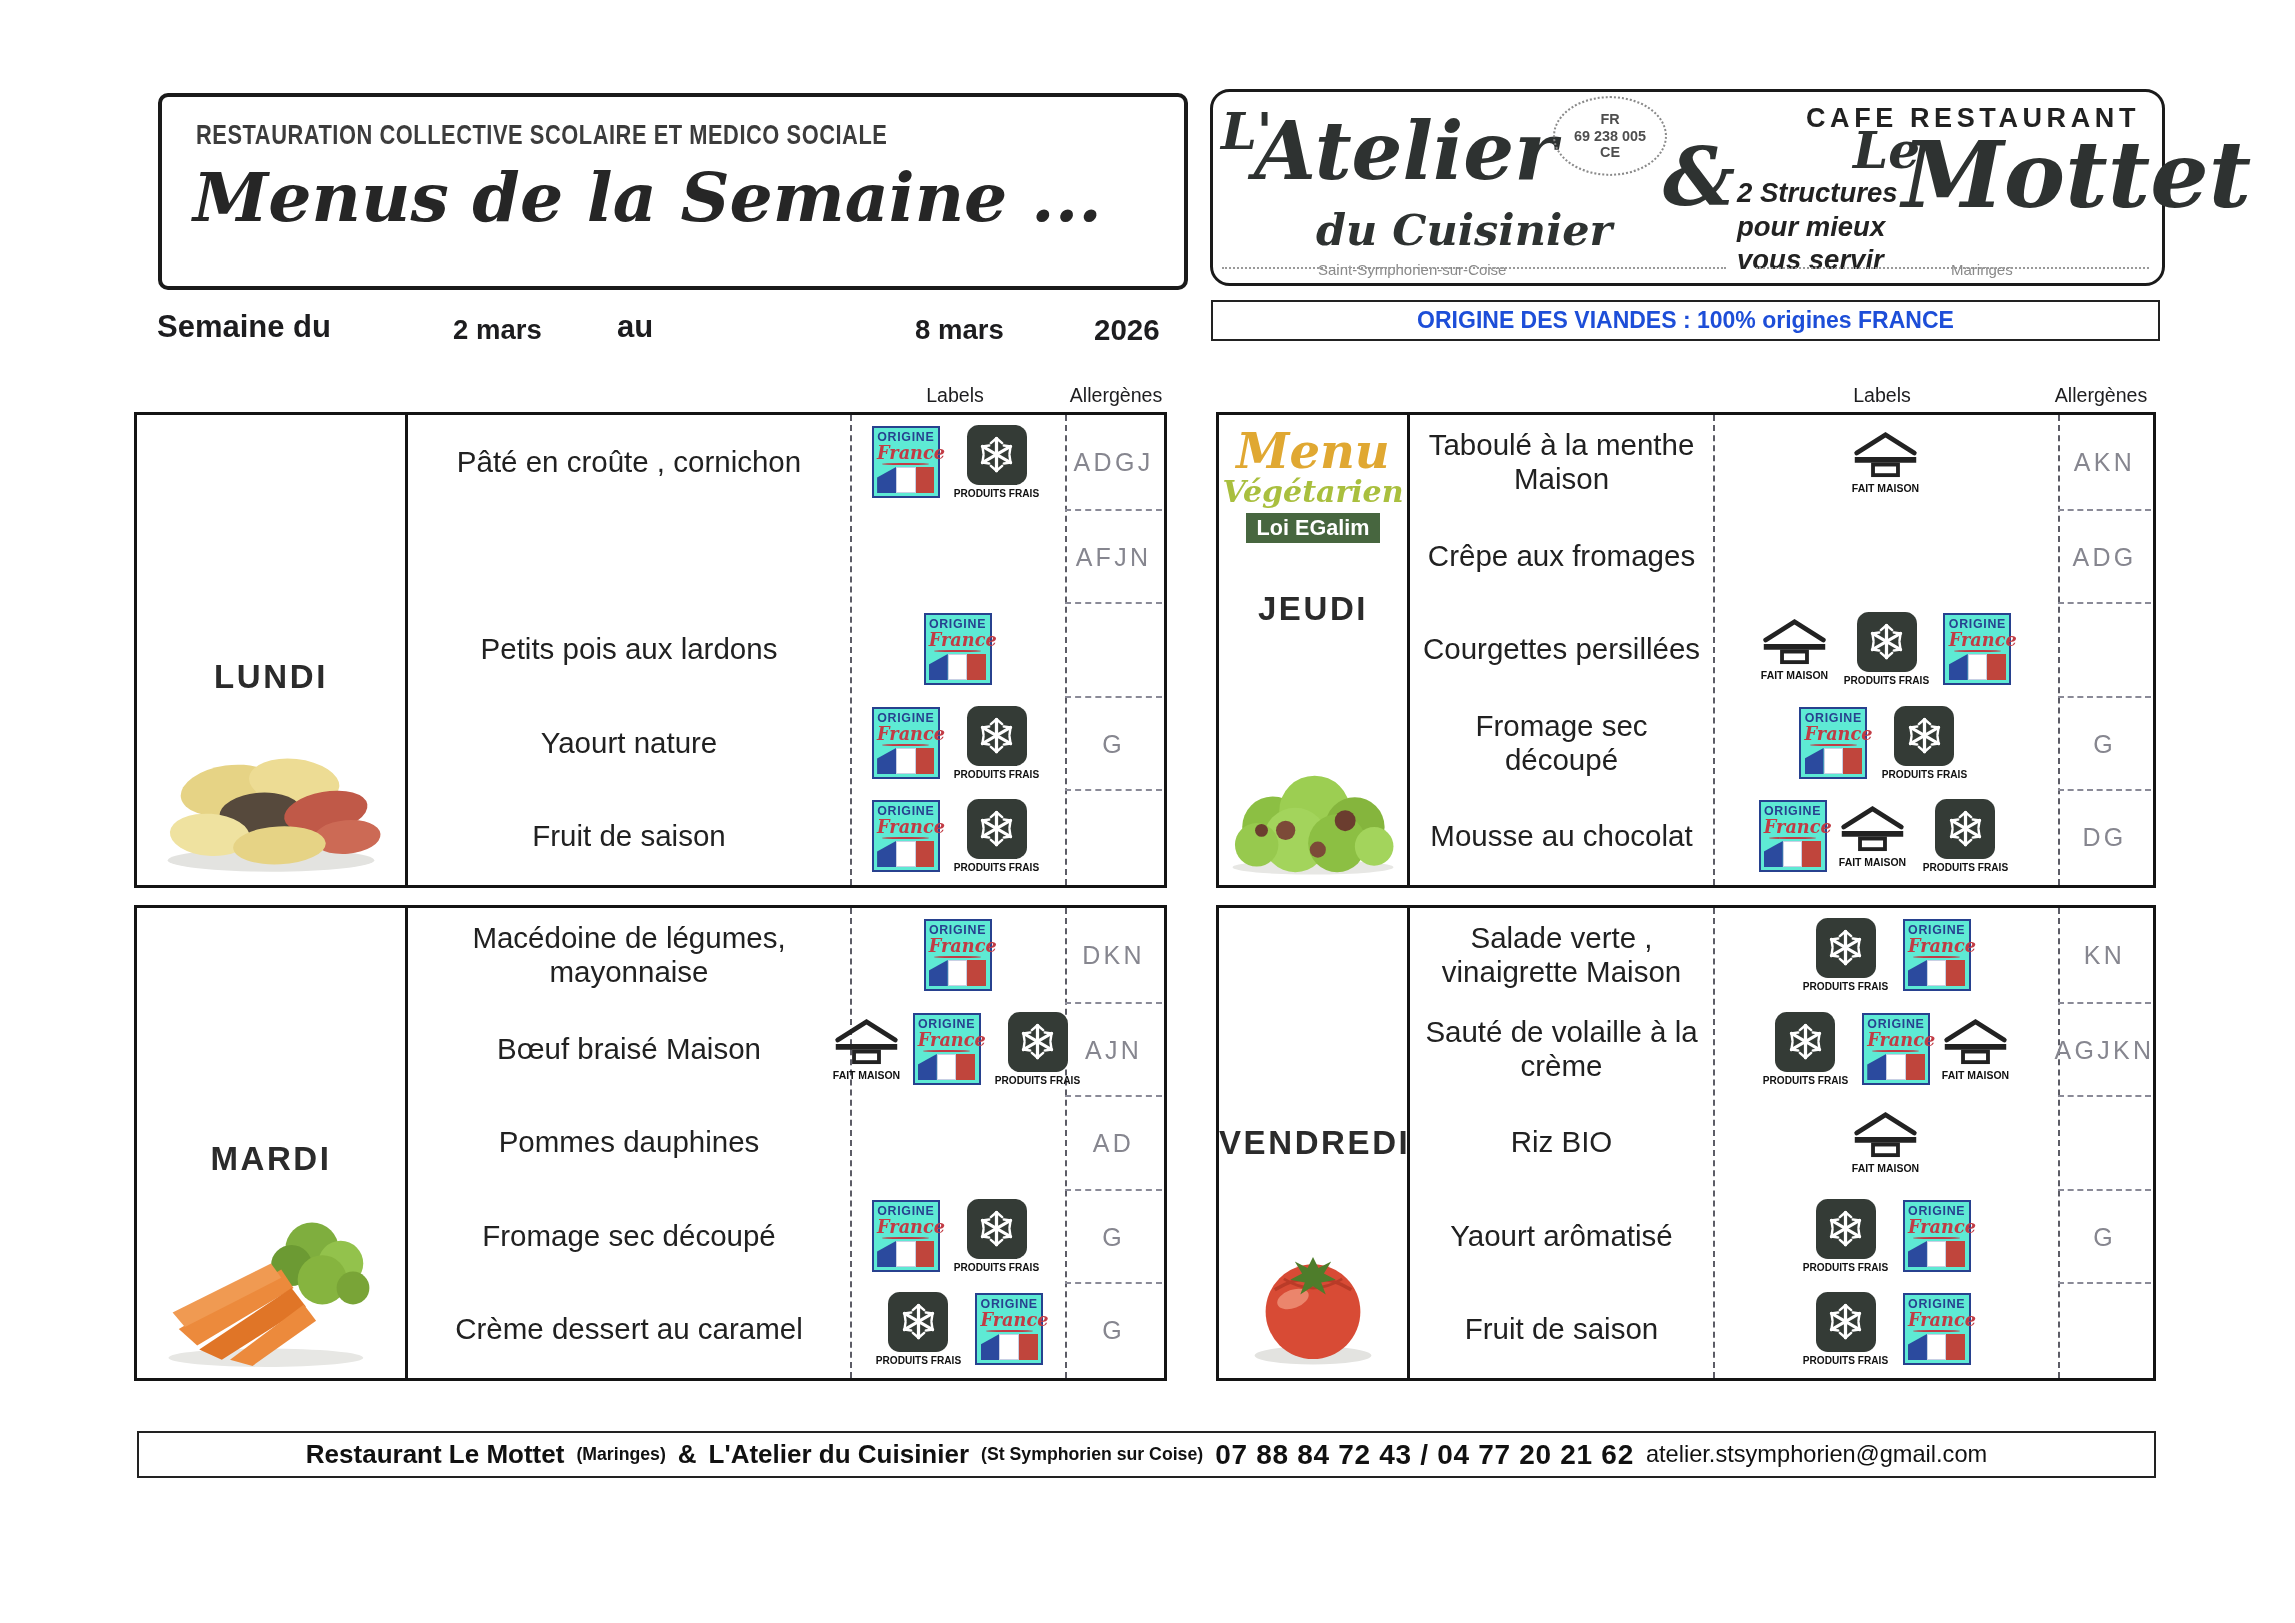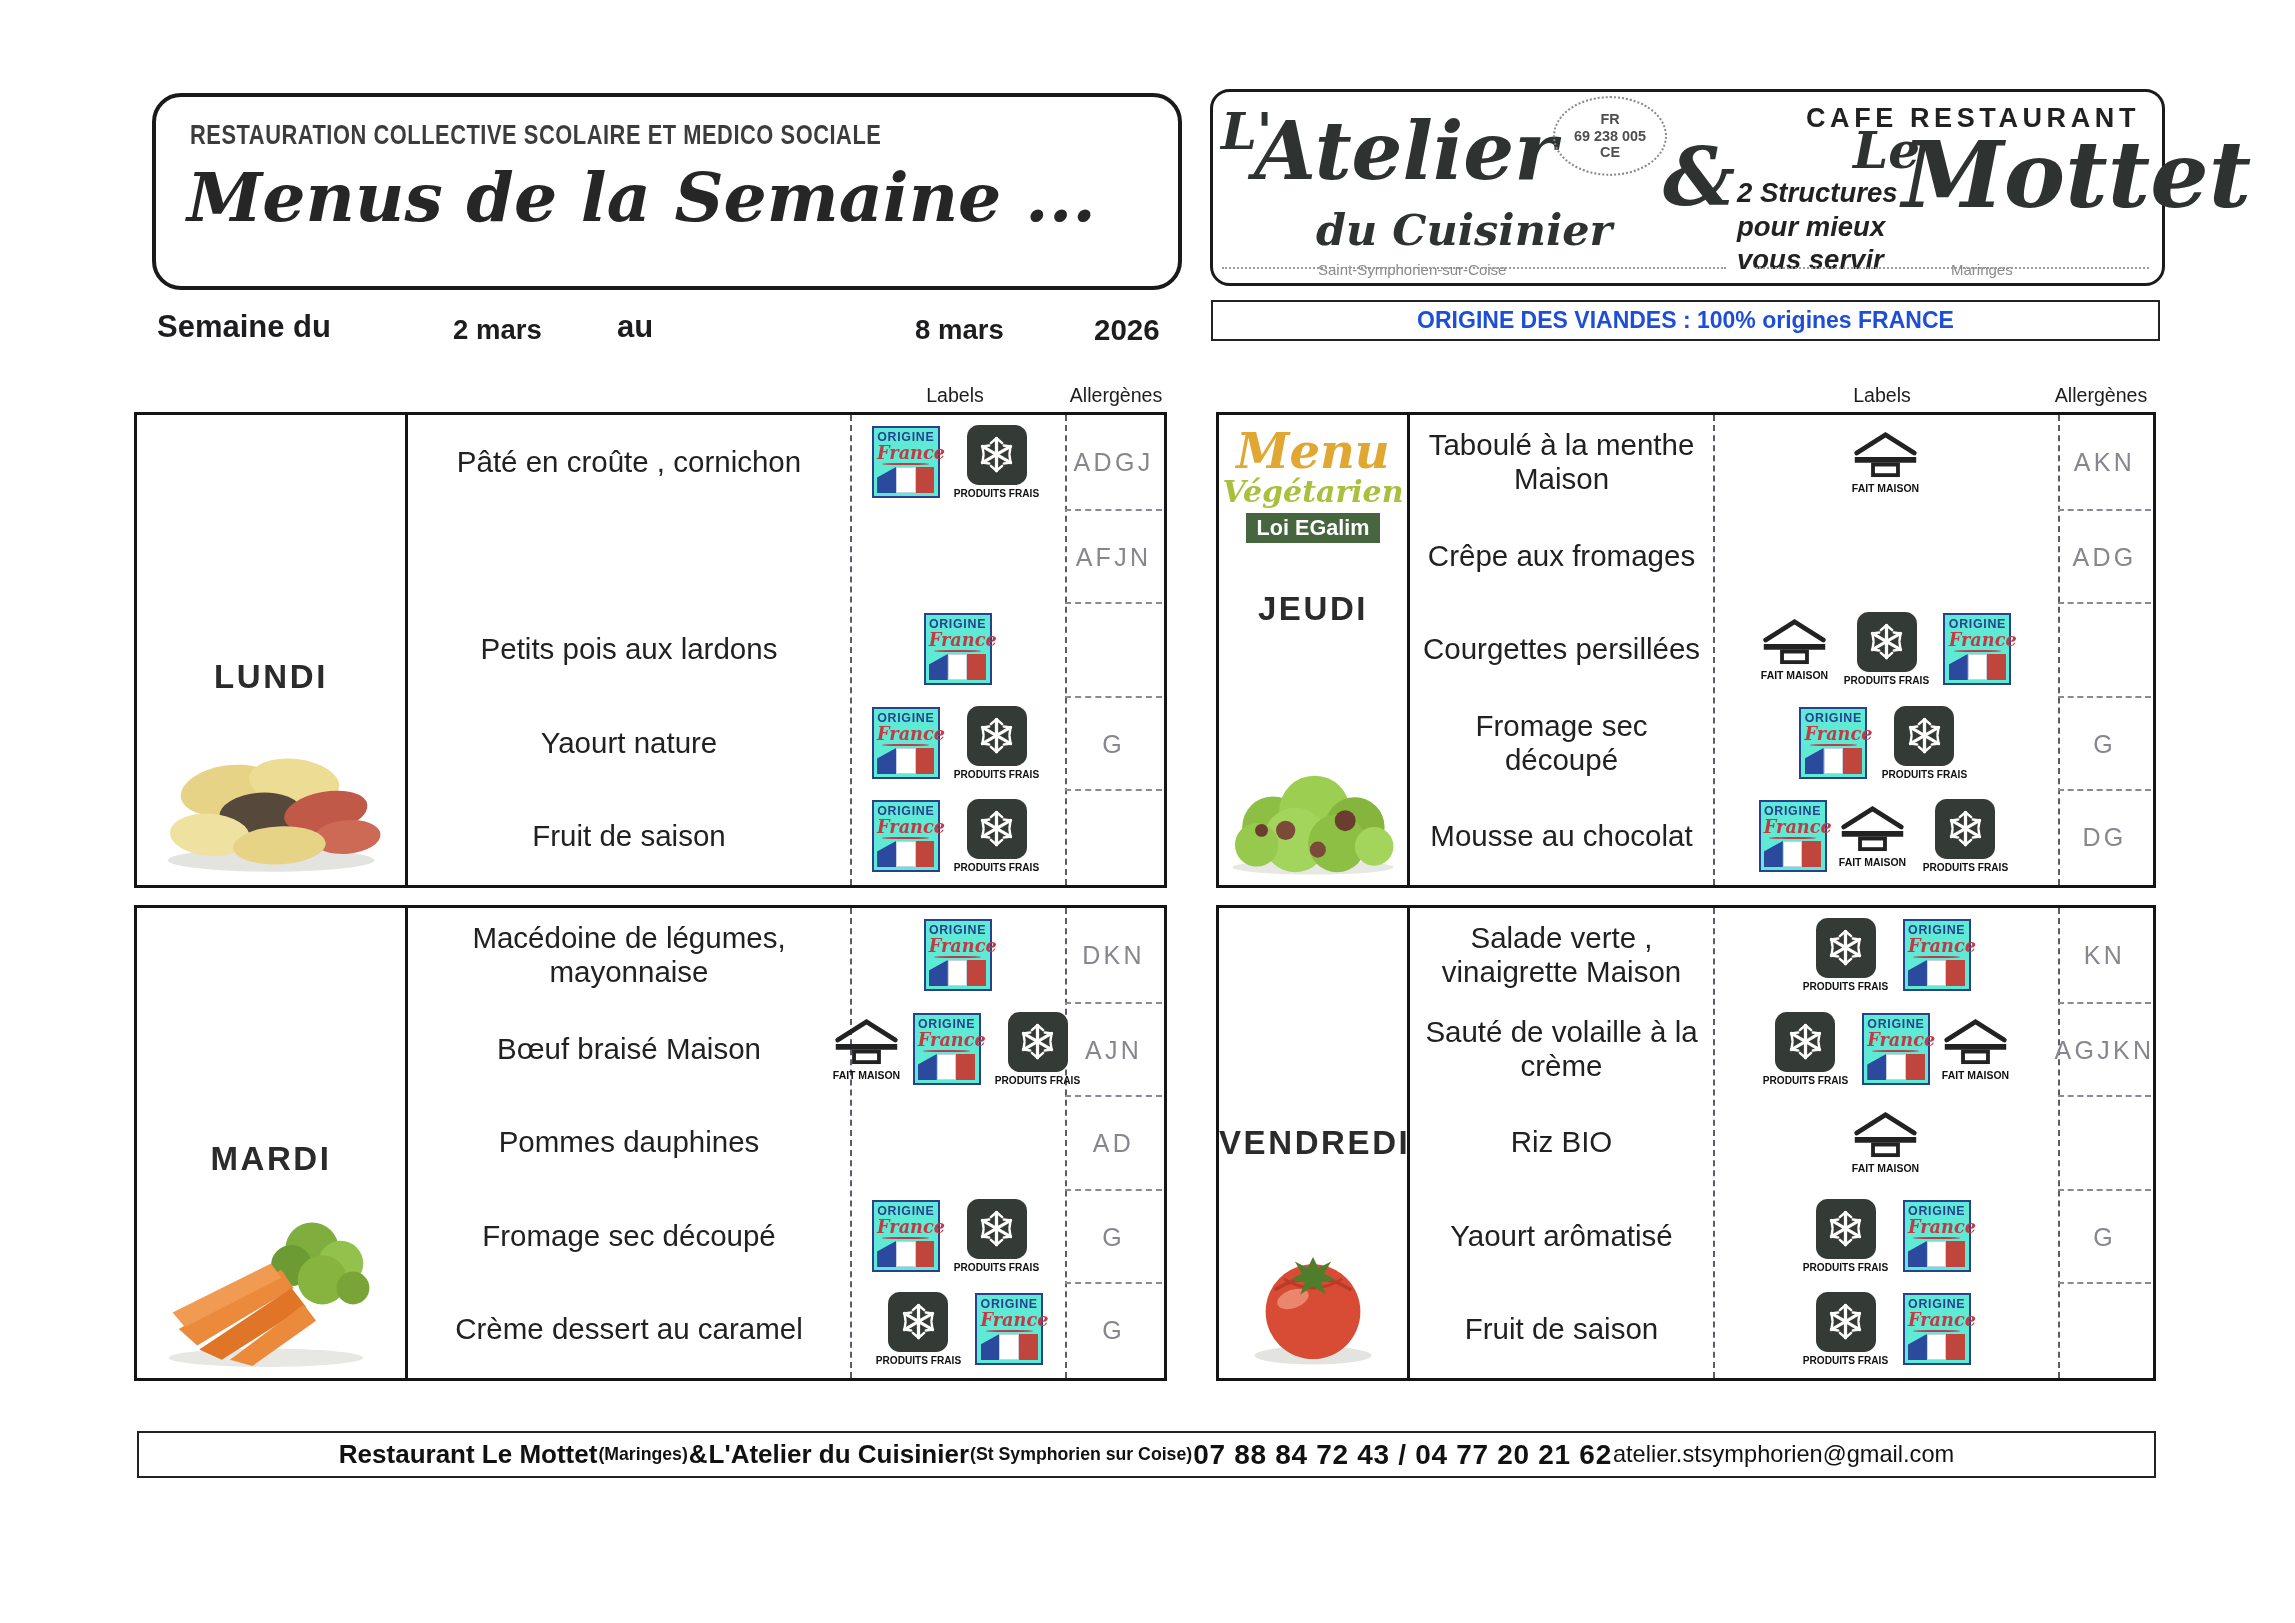--- a/index.html
+++ b/index.html
@@ -1,22 +1,22 @@
 <!DOCTYPE html>
 <html style="font-size:10.5px"><head>
 <meta charset="utf-8">
 <style>
   html,body{margin:0;padding:0;background:#fff;}
   body{width:2295px;height:1623px;position:relative;overflow:hidden;
        font-family:"Liberation Sans",sans-serif;color:#1d1d1f;}
   .abs{position:absolute;}
 
   
-  .hdr-left{left:152px;top:93px;width:1022px;height:189px;border:4.6px solid #1a1a1a;
-            border-radius:29px;background:#fff;}
+  .hdr-left{left:158px;top:93px;width:1022px;height:189px;border:4.6px solid #1a1a1a;
+            border-radius:10px;background:#fff;}
   .hdr-sub{left:34px;top:22px;font-size:28px;font-weight:bold;color:#3c3c3c;
            letter-spacing:0.7px;transform:scaleX(.78);transform-origin:left top;white-space:nowrap;}
   .hdr-title{left:31px;top:60px;font-family:"DejaVu Serif",serif;font-style:italic;
              font-weight:bold;font-size:68px;color:#262626;white-space:nowrap;}
 
   
   .hdr-right{left:1210px;top:89px;width:949px;height:191px;border:3.9px solid #1a1a1a;
              border-radius:19.6px;background:#fff;}
   .script{font-family:"DejaVu Serif",serif;font-style:italic;font-weight:bold;color:#2e3231;}
   .br-lp{left:7.9px;top:9.2px;font-size:51px;}
@@ -89,21 +89,21 @@
           display:flex;align-items:center;justify-content:center;}
   .pf-cap{margin-top:2.6px;font-size:11px;font-weight:bold;color:#111;
           transform:scaleX(.92);white-space:nowrap;}
 
   .fm{text-align:center;}
   .fm-cap{margin-top:1.3px;font-size:11px;font-weight:bold;color:#111;
           transform:scaleX(.95);white-space:nowrap;}
 
   
   .footer{left:137px;top:1431px;width:2015px;height:43px;border:2.6px solid #222;
-          display:flex;align-items:center;justify-content:center;gap:1px;
+          display:flex;align-items:center;justify-content:center;gap:12px;
           white-space:nowrap;background:#fff;}
   .f-big{font-weight:bold;font-size:26px;color:#111;}
   .f-small{font-weight:bold;font-size:17.7px;color:#111;}
   .f-phone{font-weight:bold;font-size:28px;color:#111;letter-spacing:0.7px;}
   .f-mail{font-size:23.6px;color:#111;}
 </style>
 </head>
 <body>
 
 <div class="abs" style="inset:0">

